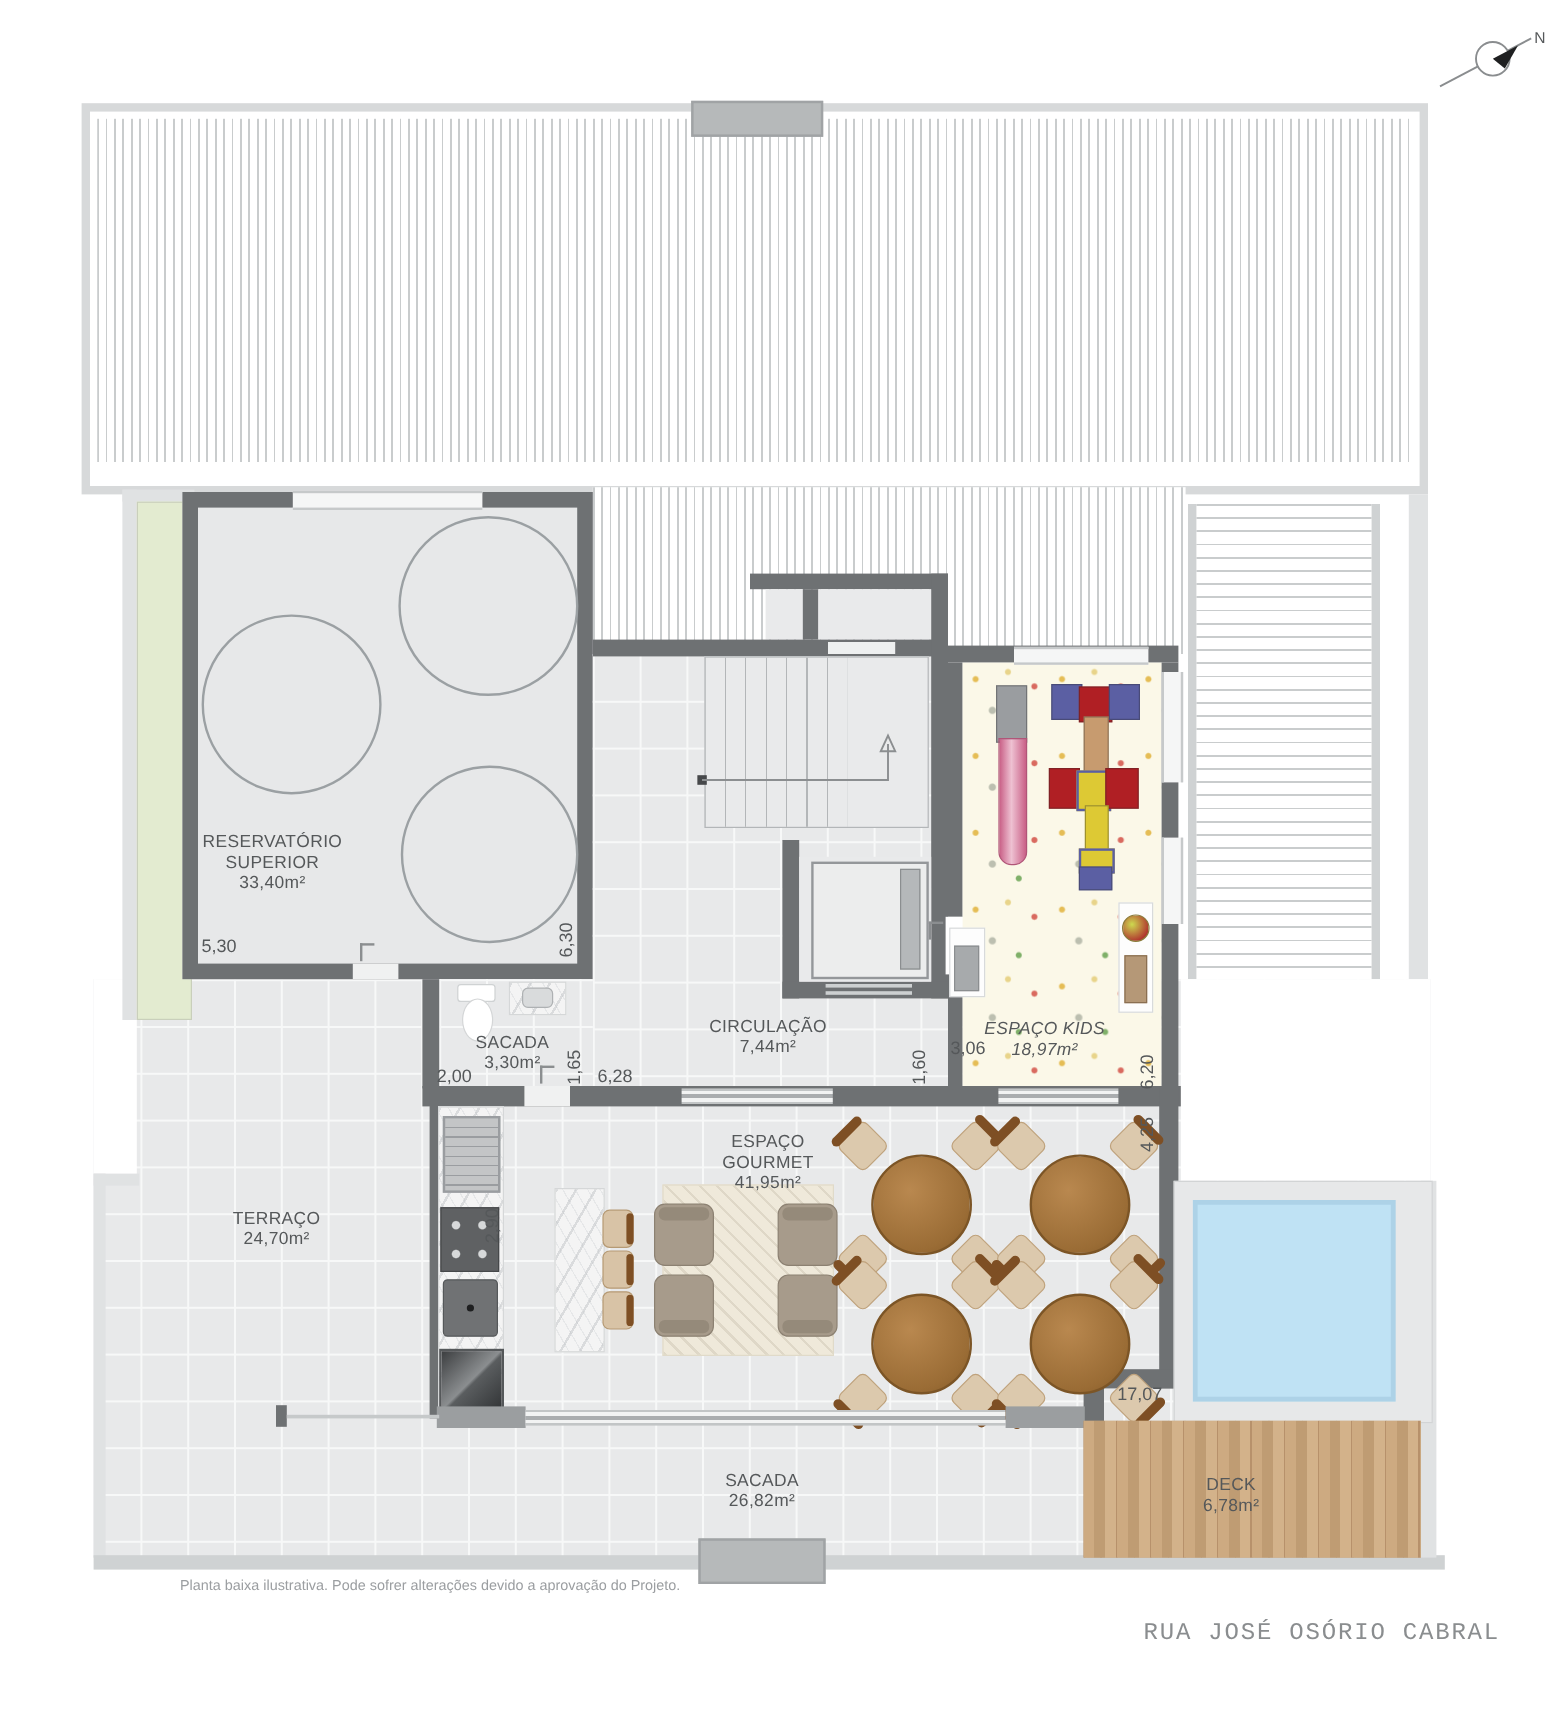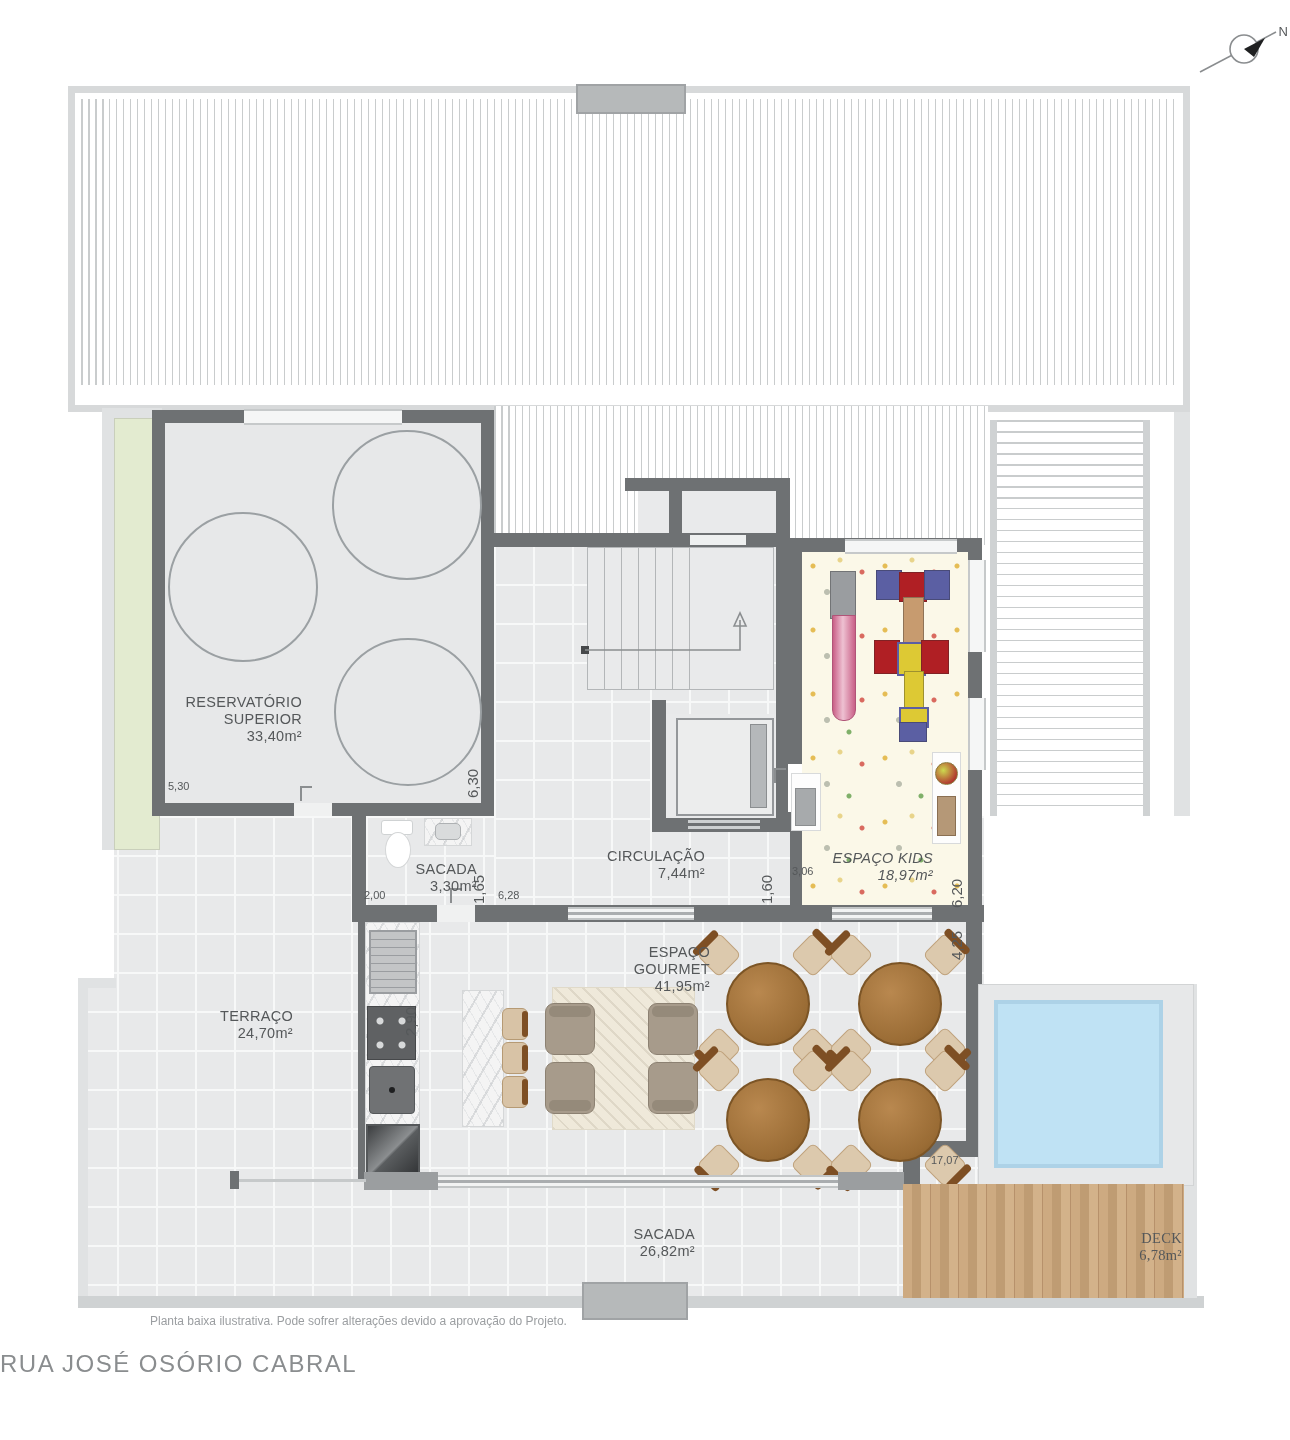--- a/index.html
+++ b/index.html
@@ -68,26 +68,26 @@
           background-image:repeating-linear-gradient(to bottom,transparent 0 7px,#9a9da0 7px 8px);}
   .cooktop{background:#5f6163;border:1px solid #46484a;
     background-image:radial-gradient(circle at 12px 14px,#d7d9da 0 3px,transparent 4px),
       radial-gradient(circle at 34px 14px,#d7d9da 0 3px,transparent 4px),
       radial-gradient(circle at 12px 38px,#d7d9da 0 3px,transparent 4px),
       radial-gradient(circle at 34px 38px,#d7d9da 0 3px,transparent 4px);}
   .sinkunit{background:#707274;border-radius:4px;border:1px solid #55585a;}
   .sinkunit::after{content:"";position:absolute;left:50%;top:50%;width:6px;height:6px;margin:-3px;border-radius:50%;background:#1e1f20;}
   .grill{background:linear-gradient(135deg,#3c3e40 0%,#8b8e90 48%,#5a5d5f 52%,#2f3133 100%);border:2px solid #55585a;}
   
-  .room-label{font-size:14.5px;line-height:1.18;text-align:right;letter-spacing:.3px;}
+  .room-label{font-size:14.5px;line-height:1.18;text-align:center;letter-spacing:.3px;}
   .room-label span{display:block;}
-  .dim{font-size:11px;white-space:nowrap;}
+  .dim{font-size:15px;white-space:nowrap;}
   .dim-v{font-size:15px;white-space:nowrap;transform:rotate(-90deg);transform-origin:0 0;}
   .disclaimer{font-size:12px;color:#9b9ea1;}
-  .street{font-size:24px;letter-spacing:1.5px;color:var(--c-street_text,#8a8d8f);text-align:left;}
+  .street{font-size:20px;letter-spacing:1.5px;color:var(--c-street_text,#8a8d8f);text-align:right;font-family:Liberation Mono, monospace;}
   .north-n{position:absolute;right:0;top:4px;font-size:13px;color:#55585a;}
   
   .toy{border:1px solid rgba(40,40,40,.35);}
   .slide-tube{background:linear-gradient(to right,#c96087,#eec1d2 45%,#c96087);border-radius:0 0 11px 11px;border:1px solid #b05578;}
   .shelf{background:#fdfdfd;border:1px solid #d8dadb;}
 </style>
 </head>
 <body>
 
 <div class="plan">
@@ -278,21 +278,21 @@
     <span>41,95m²</span>
   </div>
   <div class="abs room-label" style="left:168px;top:1008px;width:125px;">
     <span>TERRAÇO</span>
     <span>24,70m²</span>
   </div>
   <div class="abs room-label" style="left:575px;top:1226px;width:120px;">
     <span>SACADA</span>
     <span>26,82m²</span>
   </div>
-  <div class="abs room-label" style="left:1062px;top:1230px;width:120px;font-family:Liberation Serif, serif;">
+  <div class="abs room-label" style="left:966px;top:1230px;width:120px;">
     <span>DECK</span>
     <span>6,78m²</span>
   </div>
 
   <span class="abs dim" style="left:364px;top:889px;">2,00</span>
   <span class="abs dim-v" style="left:470px;top:904px;">1,65</span>
   <span class="abs dim" style="left:498px;top:889px;">6,28</span>
   <span class="abs dim-v" style="left:758px;top:904px;">1,60</span>
   <span class="abs dim" style="left:792px;top:865px;">3,06</span>
   <span class="abs dim-v" style="left:948px;top:908px;">6,20</span>

